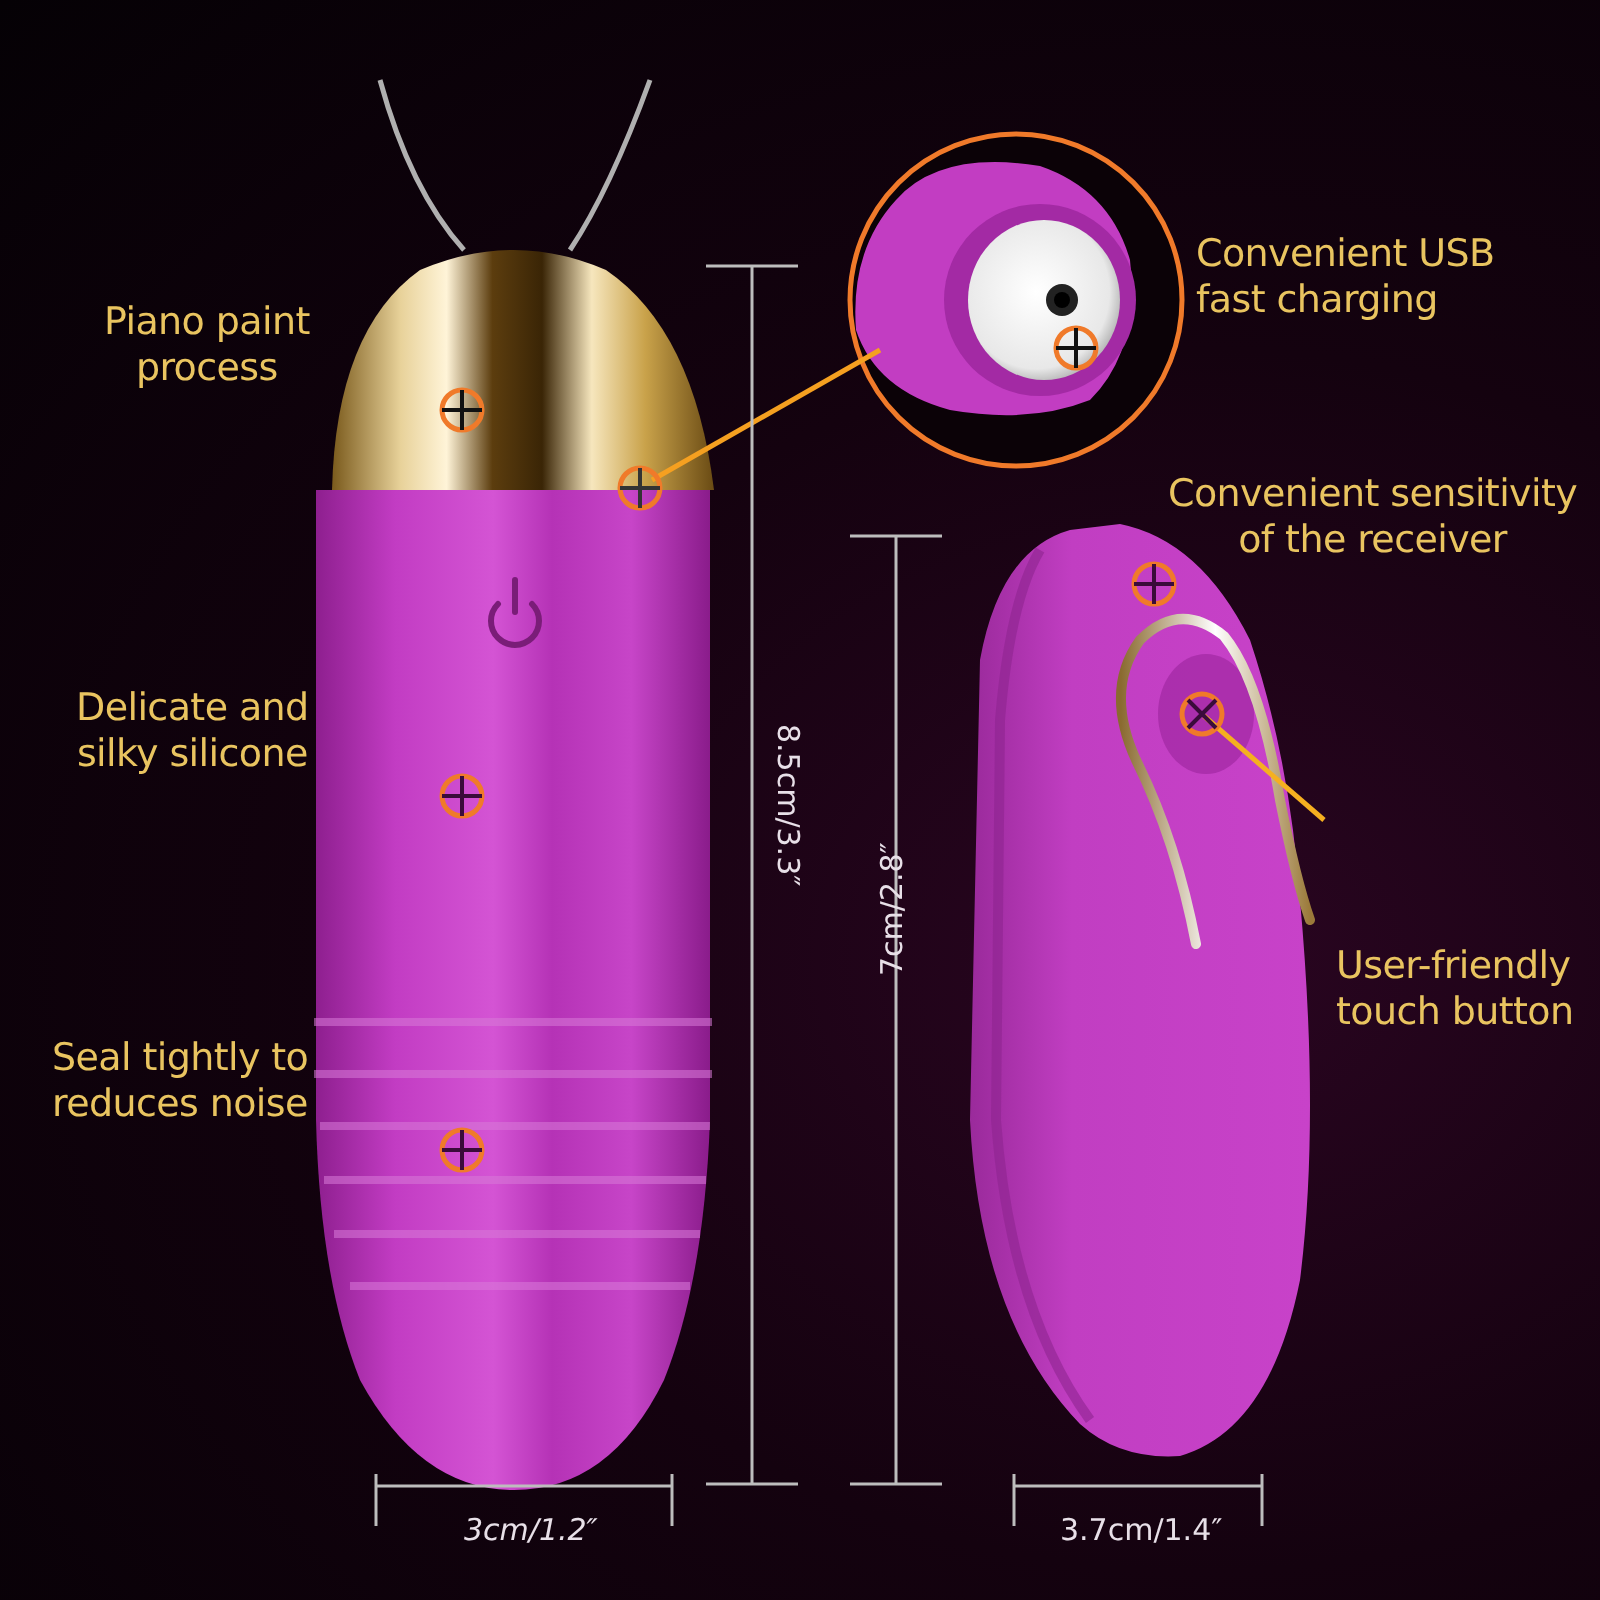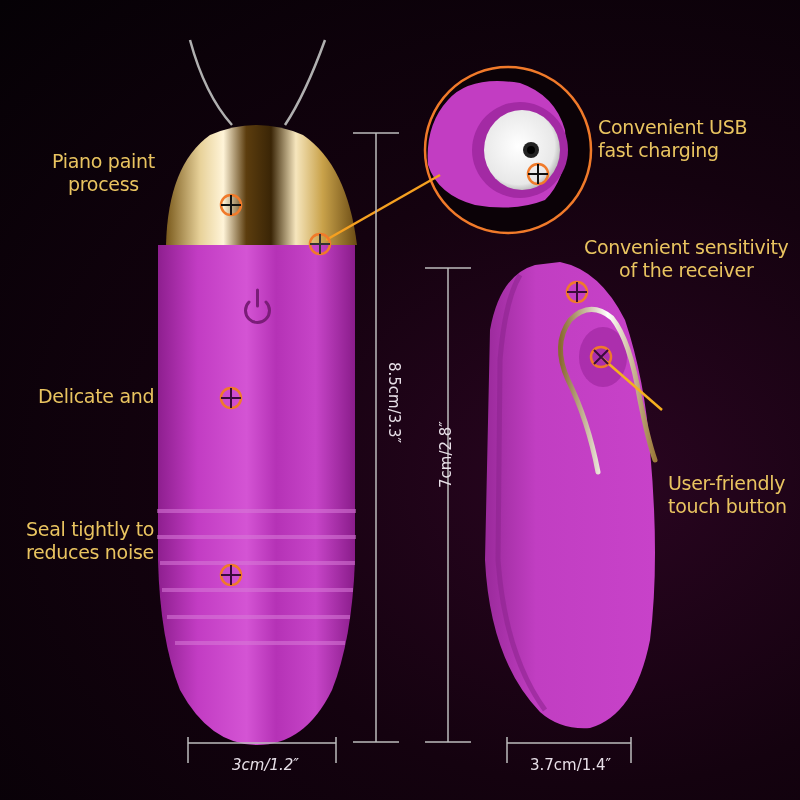--- a/index.html
+++ b/index.html
@@ -168,22 +168,23 @@
     <line x1="507" y1="743" x2="631" y2="743"></line>
     <line x1="507" y1="737" x2="507" y2="763"></line>
     <line x1="631" y1="737" x2="631" y2="763"></line>
   </g>
 </svg>
 
 <div class="label" style="left:52px; top:150px; text-align:center;">
   <span>Piano paint</span>
   <span>process</span>
 </div>
-<div class="label" style="left:38px; top:343px; text-align:center;margin-top:42px;">
+<div class="label" style="left:38px; top:343px; text-align:center;">
   <span>Delicate and</span>
+  <span>silky silicone</span>
 </div>
 <div class="label" style="left:26px; top:518px; ">
   <span>Seal tightly to</span>
   <span>reduces noise</span>
 </div>
 <div class="label" style="left:598px; top:116px; text-align:left;">
   <span>Convenient USB</span>
   <span>fast charging</span>
 </div>
 <div class="label" style="left:584px; top:236px; text-align:center;">

